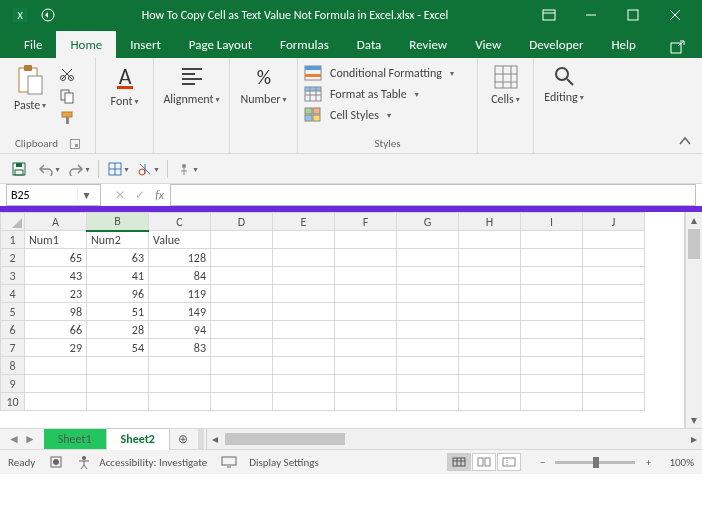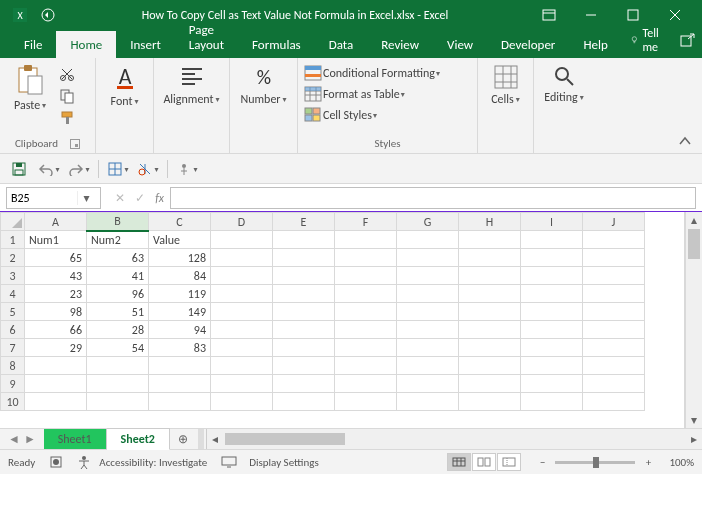--- a/index.html
+++ b/index.html
@@ -25,31 +25,31 @@
 .ribbon { height: 96px; background: #f3f3f3; border-bottom: 1px solid #d9d9d9; display: flex; position:relative;}
 .group { border-right: 1px solid #d9d9d9; display: flex; flex-direction: column; padding: 4px 6px 2px 6px; }
 .group-body { flex:1; display:flex; align-items:flex-start; gap:2px;}
 .group-label { font-size: 11px; color: #666; text-align: center; padding: 1px 0 1px 0; display:flex; justify-content:center; align-items:center; gap:12px;}
 .group-label .launcher { width:10px; height:10px; border:1px solid #999; position:relative;}
 .group-label .launcher:after { content:""; position:absolute; right:1px; bottom:1px; width:3px; height:3px; background:#999;}
 .bigbtn { display:flex; flex-direction:column; align-items:center; padding:2px 8px; gap:2px; }
 .bigbtn .lbl { font-size:12px; display:flex; align-items:center; gap:2px;}
 .smallcol { display:flex; flex-direction:column; gap:2px; padding-top:2px;}
 .smallbtn { width:22px; height:20px; display:flex; align-items:center; justify-content:center;}
-.styleitem { display:flex; align-items:center; gap:1px; font-size:12px; padding:1px 0;}
+.styleitem { display:flex; align-items:center; gap:8px; font-size:12px; padding:1px 0;}
 .collapse { position:absolute; right:10px; bottom:6px; }
 .drop { font-size:8px; color:#666; }
 
 
 .qat { height: 30px; background: #f3f3f3; border-bottom:1px solid #d9d9d9; display:flex; align-items:center; gap:8px; padding:0 8px;}
 .qat .qbtn { width:22px; height:22px; display:flex; align-items:center; justify-content:center;}
 .qat .sep { width:1px; height:18px; background:#ccc;}
 
 
-.formulabar { height: 28px; border-bottom:1px solid #6d28d9; display:flex; align-items:center; }
+.formulabar { height: 28px; border-bottom:6px solid #6d28d9; display:flex; align-items:center; }
 .namebox { width: 95px; height: 22px; border:1px solid #bfbfbf; margin: 0 6px; display:flex; align-items:center; background:#fff;}
 .namebox input { border:none; width:70px; padding:2px 4px; font-size:12px; outline:none;}
 .namebox .dd { width:18px; text-align:center; color:#666; border-left:1px solid #eee;}
 .fxbtns { display:flex; align-items:center; gap:10px; color:#bbb; padding:0 8px;}
 .fxlabel { font-style:italic; font-size:12px; color:#888; padding:0 6px 0 2px;}
 .fxinput { flex:1; height:22px; border:1px solid #bfbfbf; background:#fff; margin-right:6px;}
 
 
 .gridwrap { position:relative; height: 216px; display:flex; }
 .grid { flex:1; overflow:hidden; border-right:1px solid #d9d9d9;}
@@ -139,27 +139,20 @@
   <div class="tab">Page Layout</div>
   <div class="tab">Formulas</div>
   <div class="tab">Data</div>
   <div class="tab">Review</div>
   <div class="tab">View</div>
   <div class="tab">Developer</div>
   <div class="tab">Help</div>
   <div class="spacer"></div>
   <div class="right">
     <div class="item">
-      <svg class="bulb" viewBox="0 0 16 16">
-          <circle cx="8" cy="6" r="4" fill="none" stroke="#fff"></circle>
-          <path d="M6 11 H10 M6.5 13 H9.5" stroke="#fff"></path>
-        </svg>
-      <span>Tell me</span>
-    </div>
-    <div class="item">
       <svg width="16" height="14">
           <rect x="1" y="3" width="10" height="10" fill="none" stroke="#fff"></rect>
           <path d="M8 6 L14 1 M10 1 H14 V5" stroke="#fff" fill="none"></path>
         </svg>
     </div>
   </div>
 </div>
 
 <div class="ribbon">
 

